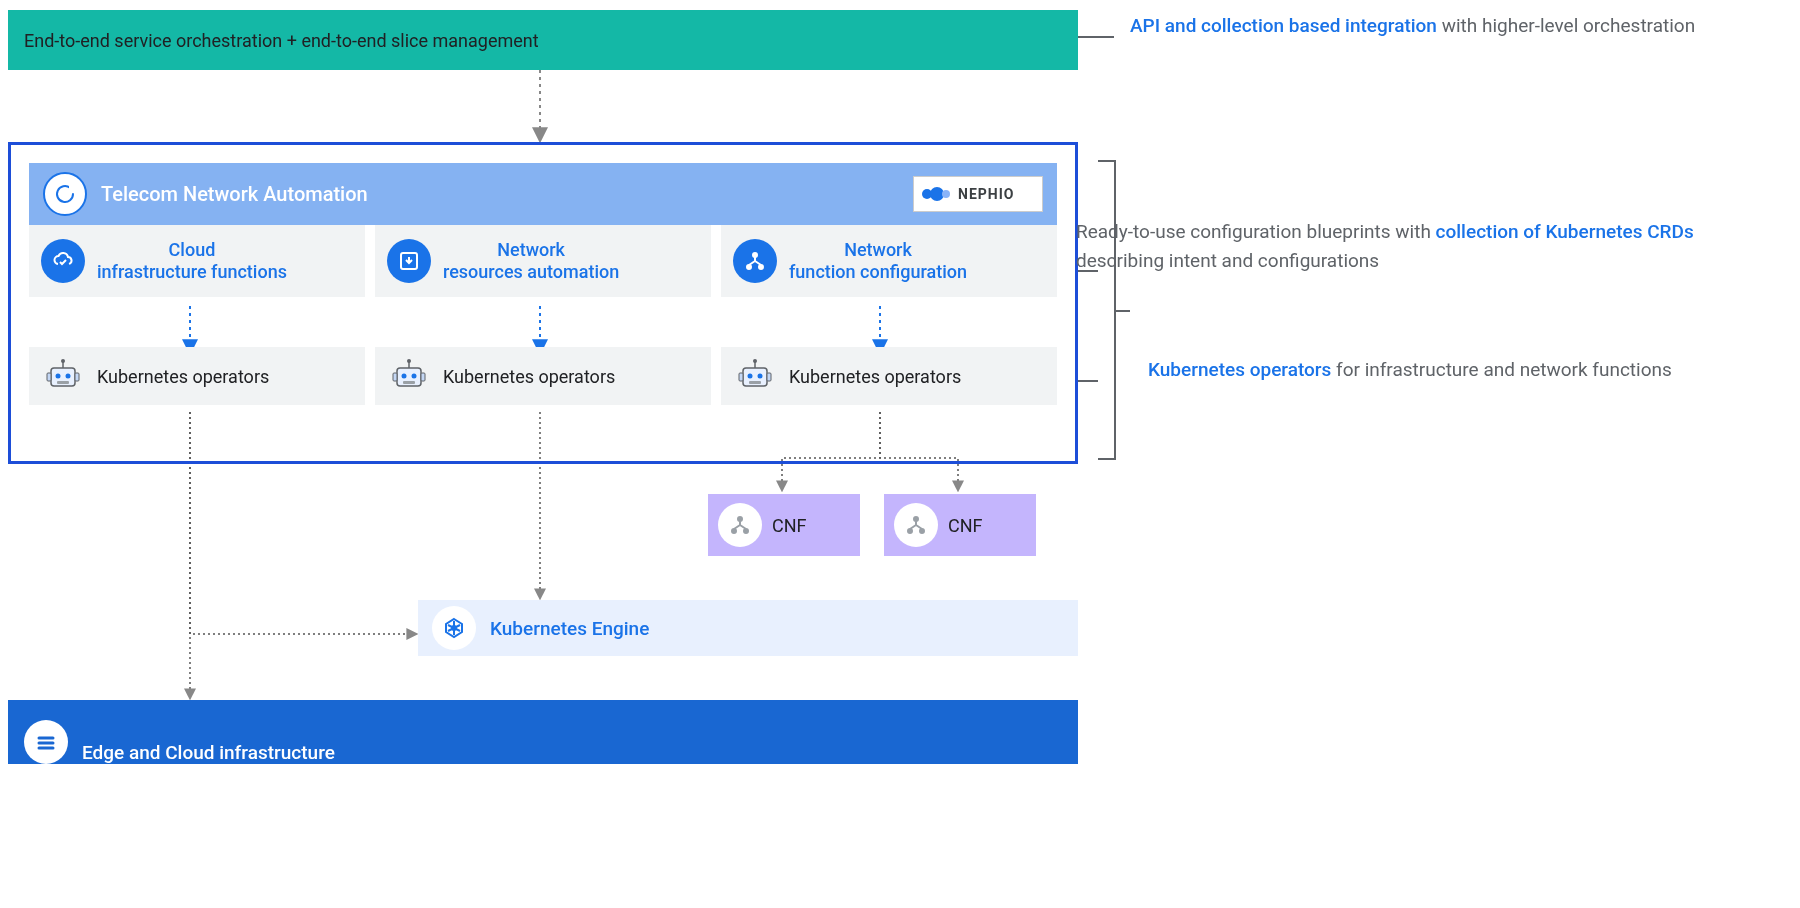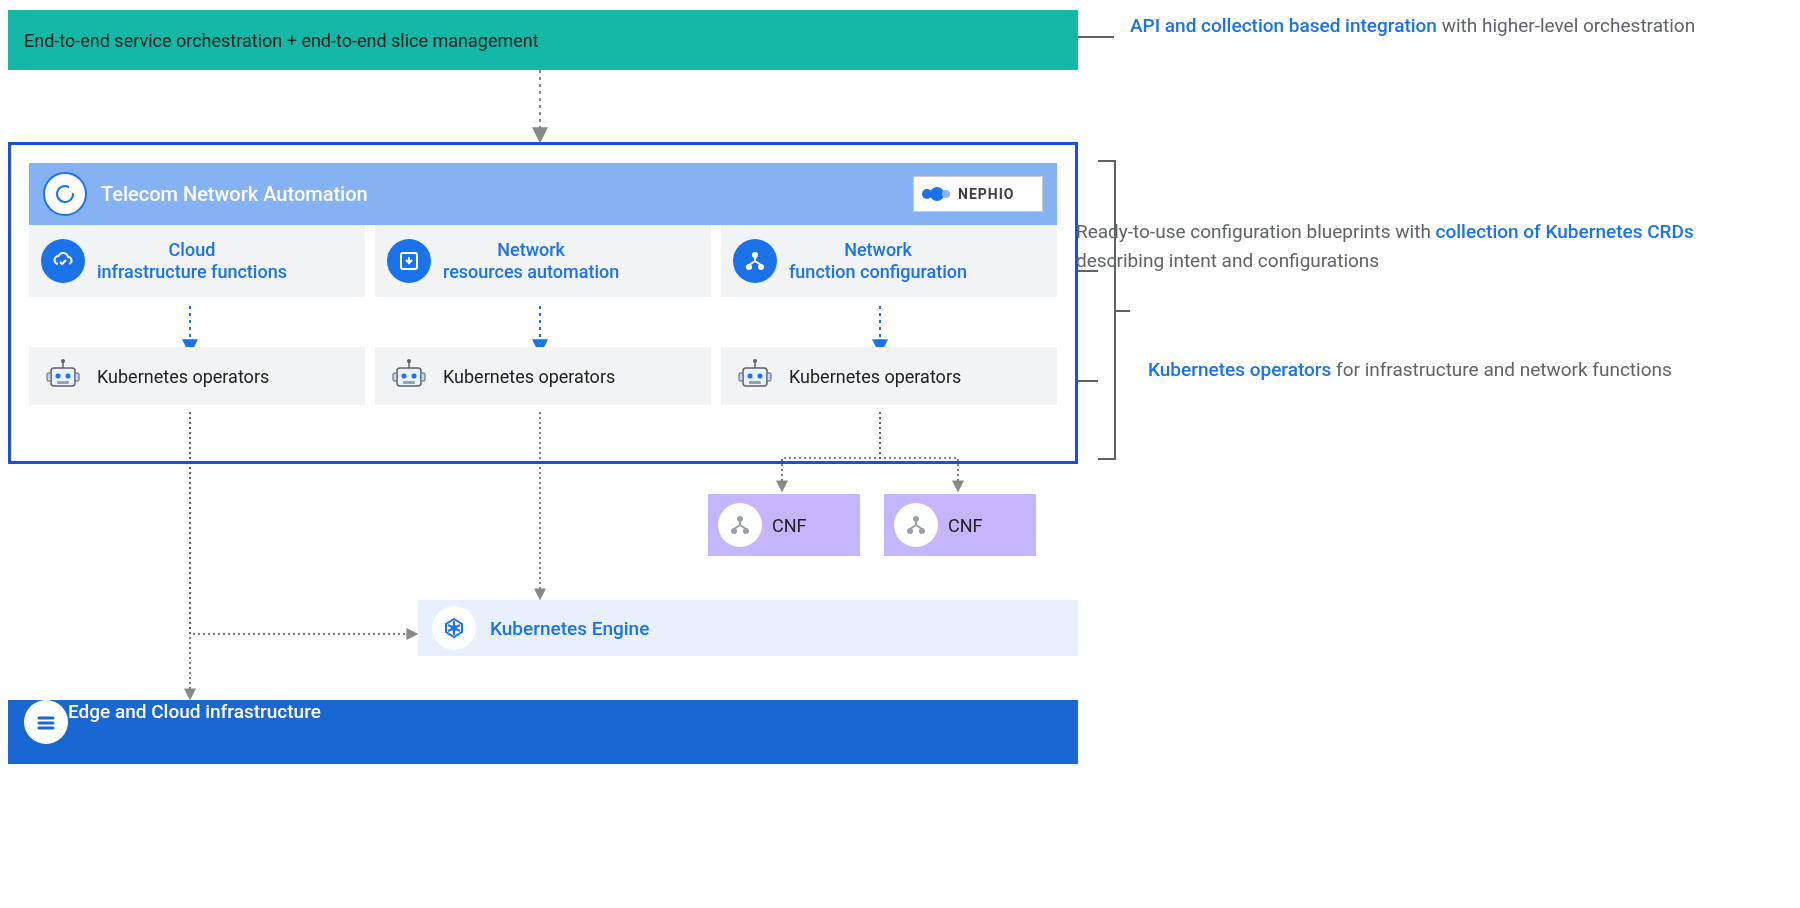--- a/index.html
+++ b/index.html
@@ -117,21 +117,21 @@
     background: #e8f0fe;
     display: flex; align-items:center; gap: 14px;
     padding-left: 14px;
   }
   .k8s-engine .lbl { color: #1a73e8; font-size: 19px; font-weight: 500; }
 
   
   .edgebar {
     left: 8px; top: 700px; width: 1070px; height: 64px;
     background: #1967d2;
-    display: flex; align-items: flex-start; gap: 0;
+    display: flex; align-items: flex-end; gap: 14px;
     padding-left: 16px;
     color: #fff;
     font-size: 19px;
     font-weight: 500;
   }
 
   
   .anno {
     font-size: 19px;
     line-height: 1.5;

